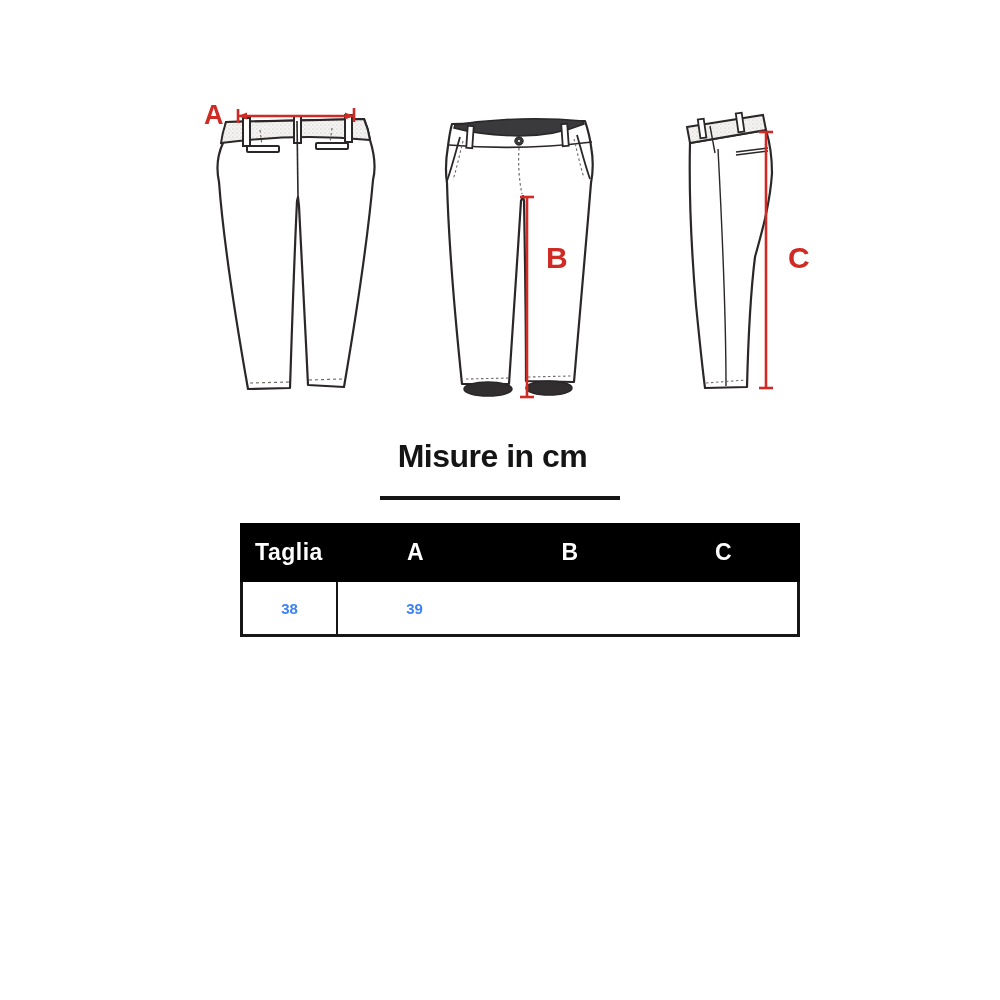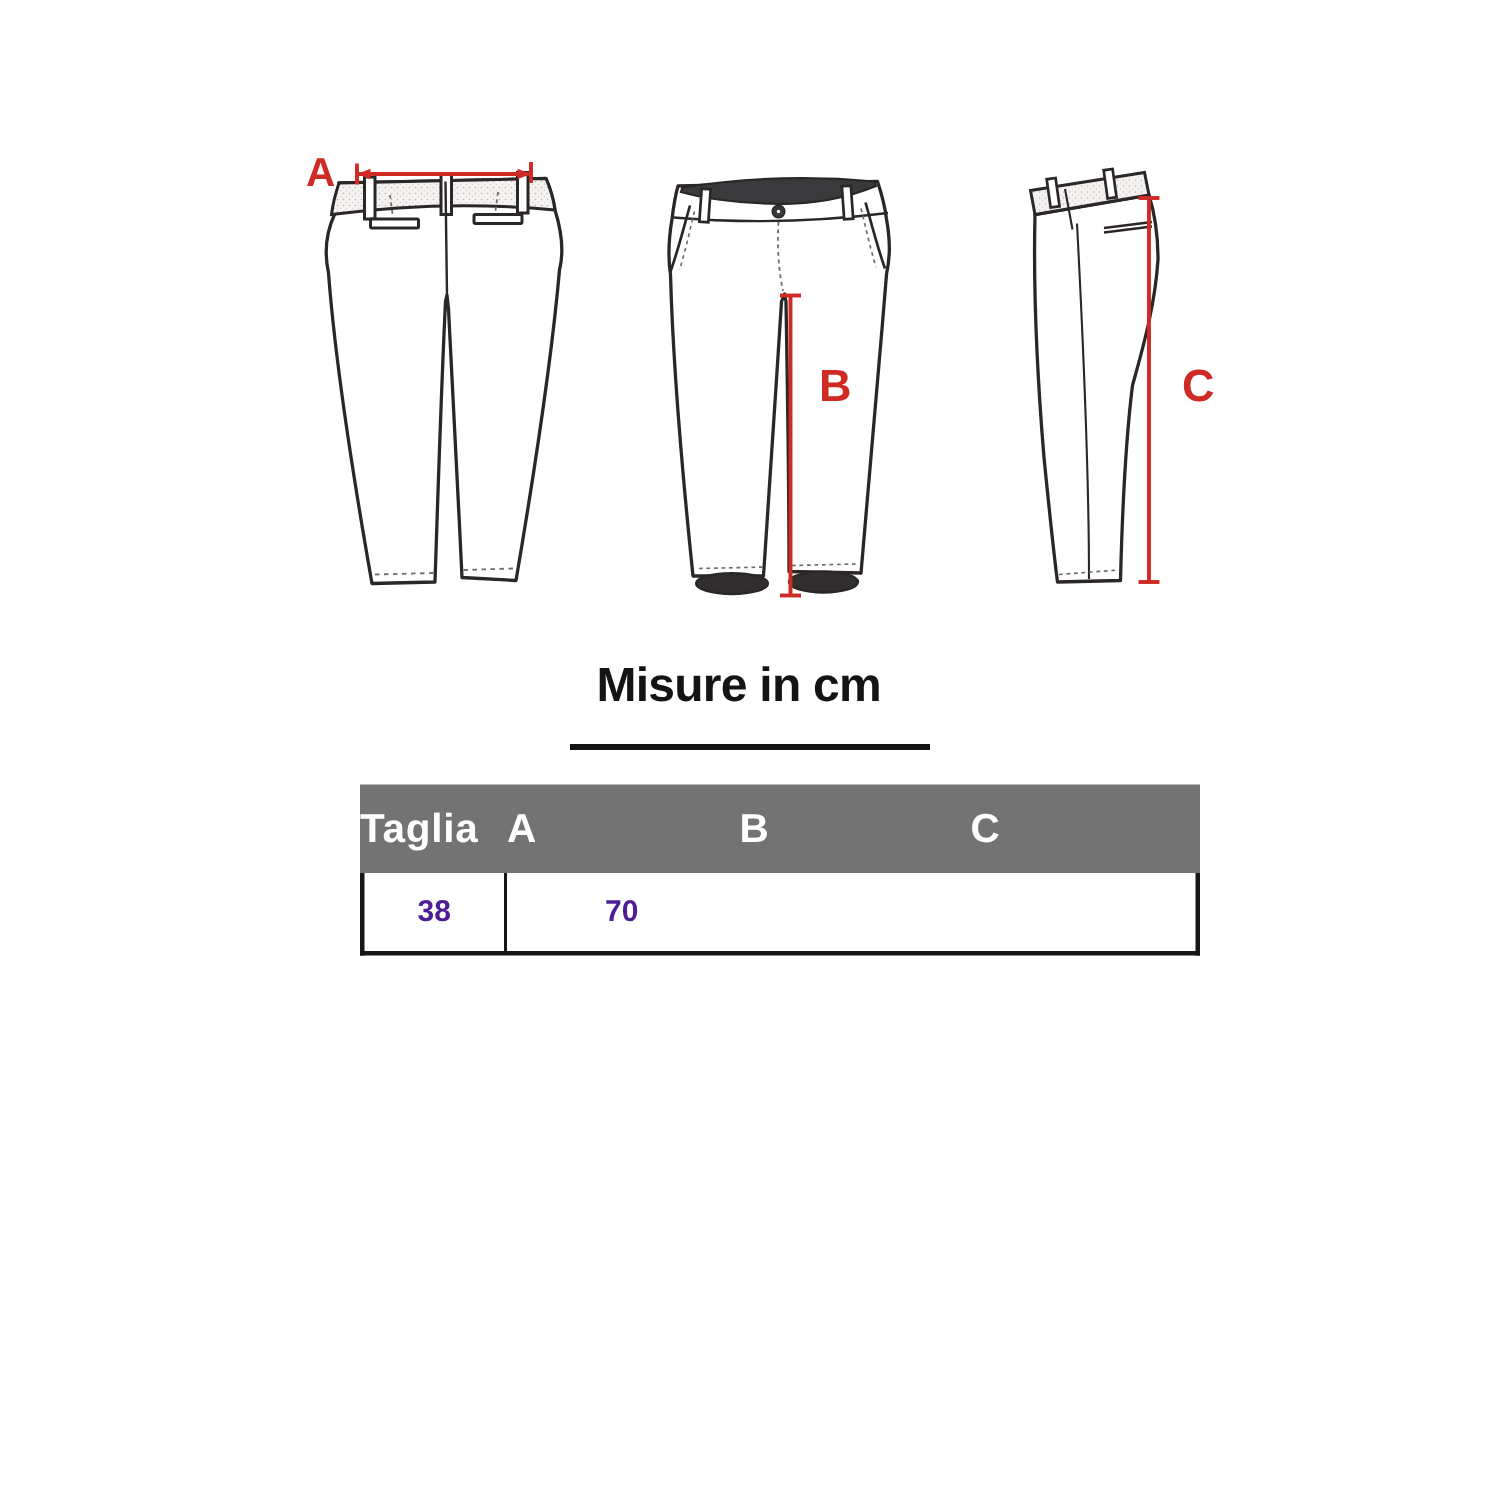--- a/index.html
+++ b/index.html
@@ -18,27 +18,27 @@
   .page-title{
     position:absolute;left:0;top:438px;width:985px;text-align:center;
     font-size:32px;font-weight:800;color:#141414;letter-spacing:-0.5px;
   }
   .title-underline{
     position:absolute;left:380px;top:496px;width:240px;height:4px;background:#141414;
   }
   .size-table{position:absolute;left:240px;top:523px;width:560px;}
   .st-header{
     display:grid;grid-template-columns:98px 155px 154px 153px;
-    background:#737373;color:#ffffff;height:59px;align-items:center;
-    font-weight:800;font-size:27px;letter-spacing:0.5px;
+    background:#000000;color:#ffffff;height:59px;align-items:center;
+    text-align:center;font-weight:800;font-size:23px;letter-spacing:0.5px;
   }
   .st-row{
     display:grid;grid-template-columns:95px 153px 152px 152px;
     background:#ffffff;border:3px solid #161616;border-top:none;height:52px;
-    align-items:center;text-align:center;font-weight:700;font-size:20px;color:#4c1d95;
+    align-items:center;text-align:center;font-weight:700;font-size:15px;color:#3b82f6;
   }
   .st-cell{height:100%;display:flex;align-items:center;justify-content:center;
     border-right:2px solid #161616;}
   .st-cell:last-child{border-right:none;}
   svg{position:absolute;overflow:visible;}
 </style>
 </head>
 <body>
 
 <div id="canvas">
@@ -162,17 +162,17 @@
 
   <div class="size-table">
     <div class="st-header">
       <div>Taglia</div>
       <div>A</div>
       <div>B</div>
       <div>C</div>
     </div>
     <div class="st-row">
       <div class="st-cell">38</div>
-      <div class="st-cell">70</div>
+      <div class="st-cell">39</div>
     </div>
   </div>
 
 </div>
 
 </body></html>

